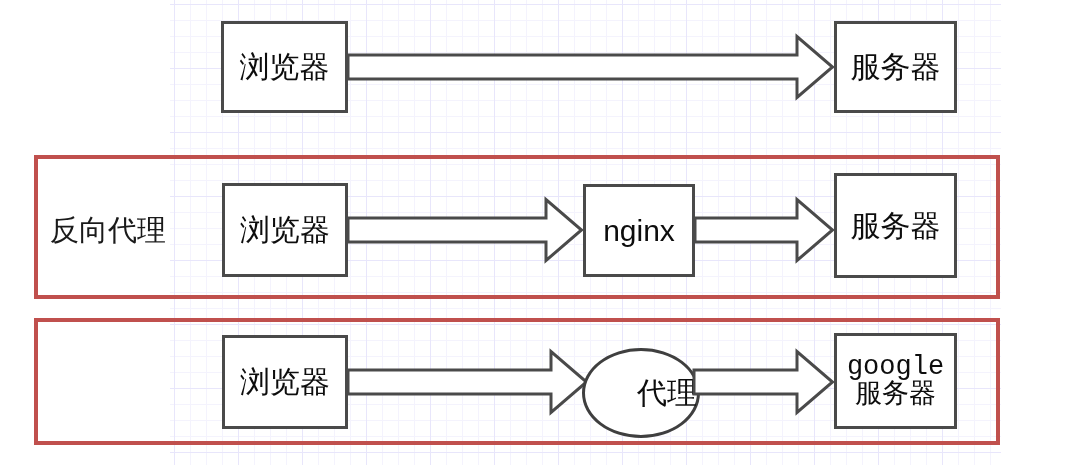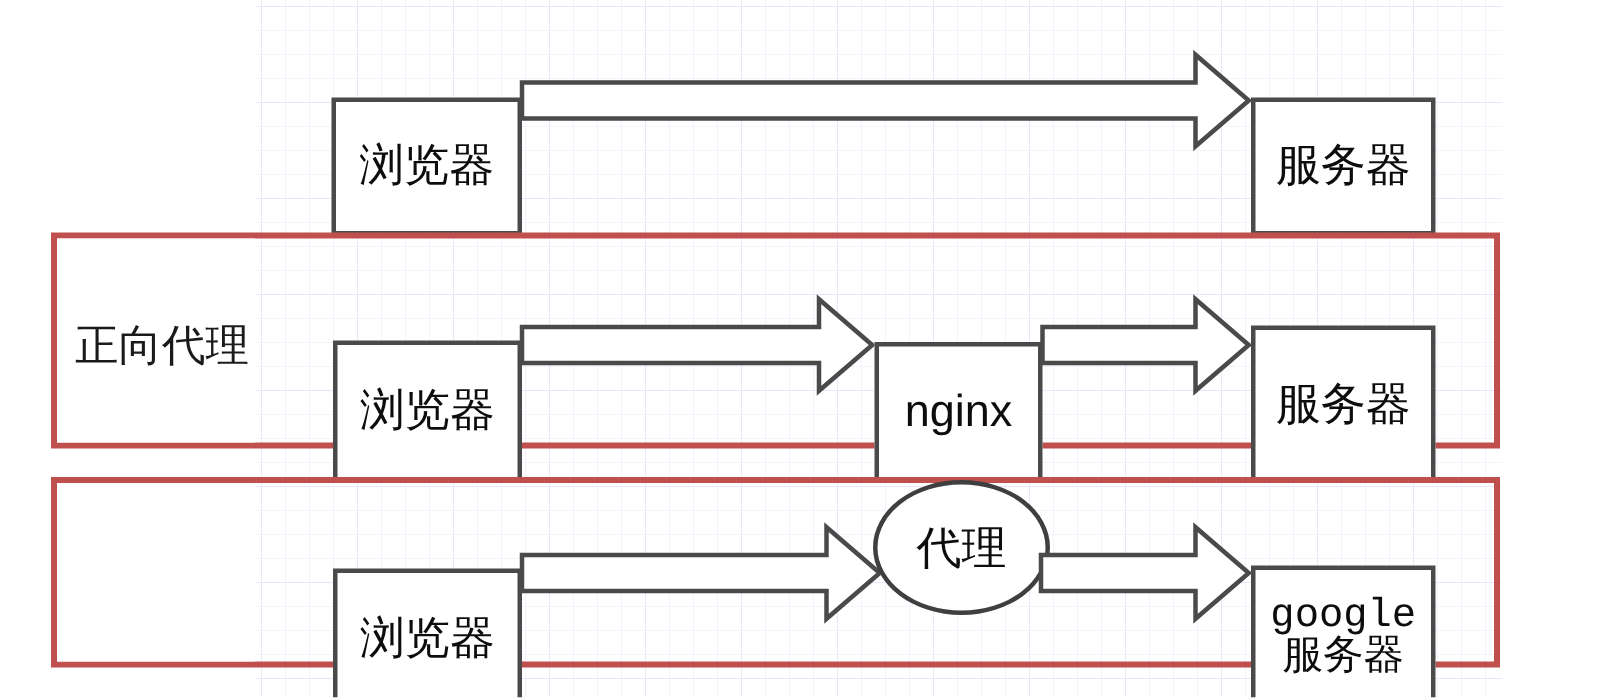--- a/index.html
+++ b/index.html
@@ -63,21 +63,20 @@
     background: #ffffff;
     border: 3px solid #4a4a4a;
     display: flex;
     align-items: center;
     justify-content: center;
     text-align: center;
     color: #0d0d0d;
     font-size: 30px;
     line-height: 1.05;
     font-family: "Liberation Sans", "DejaVu Sans", sans-serif;
-    margin-top: 44px;
   }
   .node .two-line {
     display: block;
   }
 
   
   .ellipse-node {
     position: absolute;
     box-sizing: border-box;
     background: #ffffff;
@@ -119,21 +118,21 @@
   </svg>
 
   <div class="node" style="left:834px; top:21px; width:123px; height:92px;">
     <span>服务器</span>
   </div>
 
   <div class="red-box" style="left:34px; top:155px; width:966px; height:144px;"></div>
 
   <div class="label-mask" style="left:38px; top:159px; width:132px; height:136px;"></div>
 
-  <div class="side-label" style="left:50px; top:211px;">正向代理</div>
+  <div class="side-label" style="left:50px; top:211px;">反向代理</div>
 
   <div class="node" style="left:222px; top:183px; width:126px; height:94px;">
     <span>浏览器</span>
   </div>
 
   <svg class="arrow-svg" style="left:348px; top:198px; width:235px; height:64px;" viewBox="0 0 235 64">
     <polygon points="0,20 198,20 198,1.5 233.5,32 198,62.5 198,44 0,44"></polygon>
   </svg>
 
   <div class="node" style="left:583px; top:184px; width:112px; height:93px;">
@@ -154,21 +153,21 @@
 
 
   <div class="node" style="left:222px; top:335px; width:126px; height:94px;">
     <span>浏览器</span>
   </div>
 
   <svg class="arrow-svg" style="left:348px; top:350px; width:240px; height:64px;" viewBox="0 0 240 64">
     <polygon points="0,20 203,20 203,1.5 238.5,32 203,62.5 203,44 0,44"></polygon>
   </svg>
 
-  <div class="ellipse-node" style="left:582px; top:320px; width:118px; height:90px;">
+  <div class="ellipse-node" style="left:582px; top:348px; width:118px; height:90px;justify-content:flex-end;">
     <span>代理</span>
   </div>
 
   <svg class="arrow-svg" style="left:694px; top:350px; width:140px; height:64px;" viewBox="0 0 140 64">
     <polygon points="0,20 103,20 103,1.5 138.5,32 103,62.5 103,44 0,44"></polygon>
   </svg>
 
   <div class="node" style="left:834px; top:333px; width:123px; height:96px; font-size:27px;font-family:Liberation Mono, monospace;">
     <span>
       <span class="two-line">google</span>

